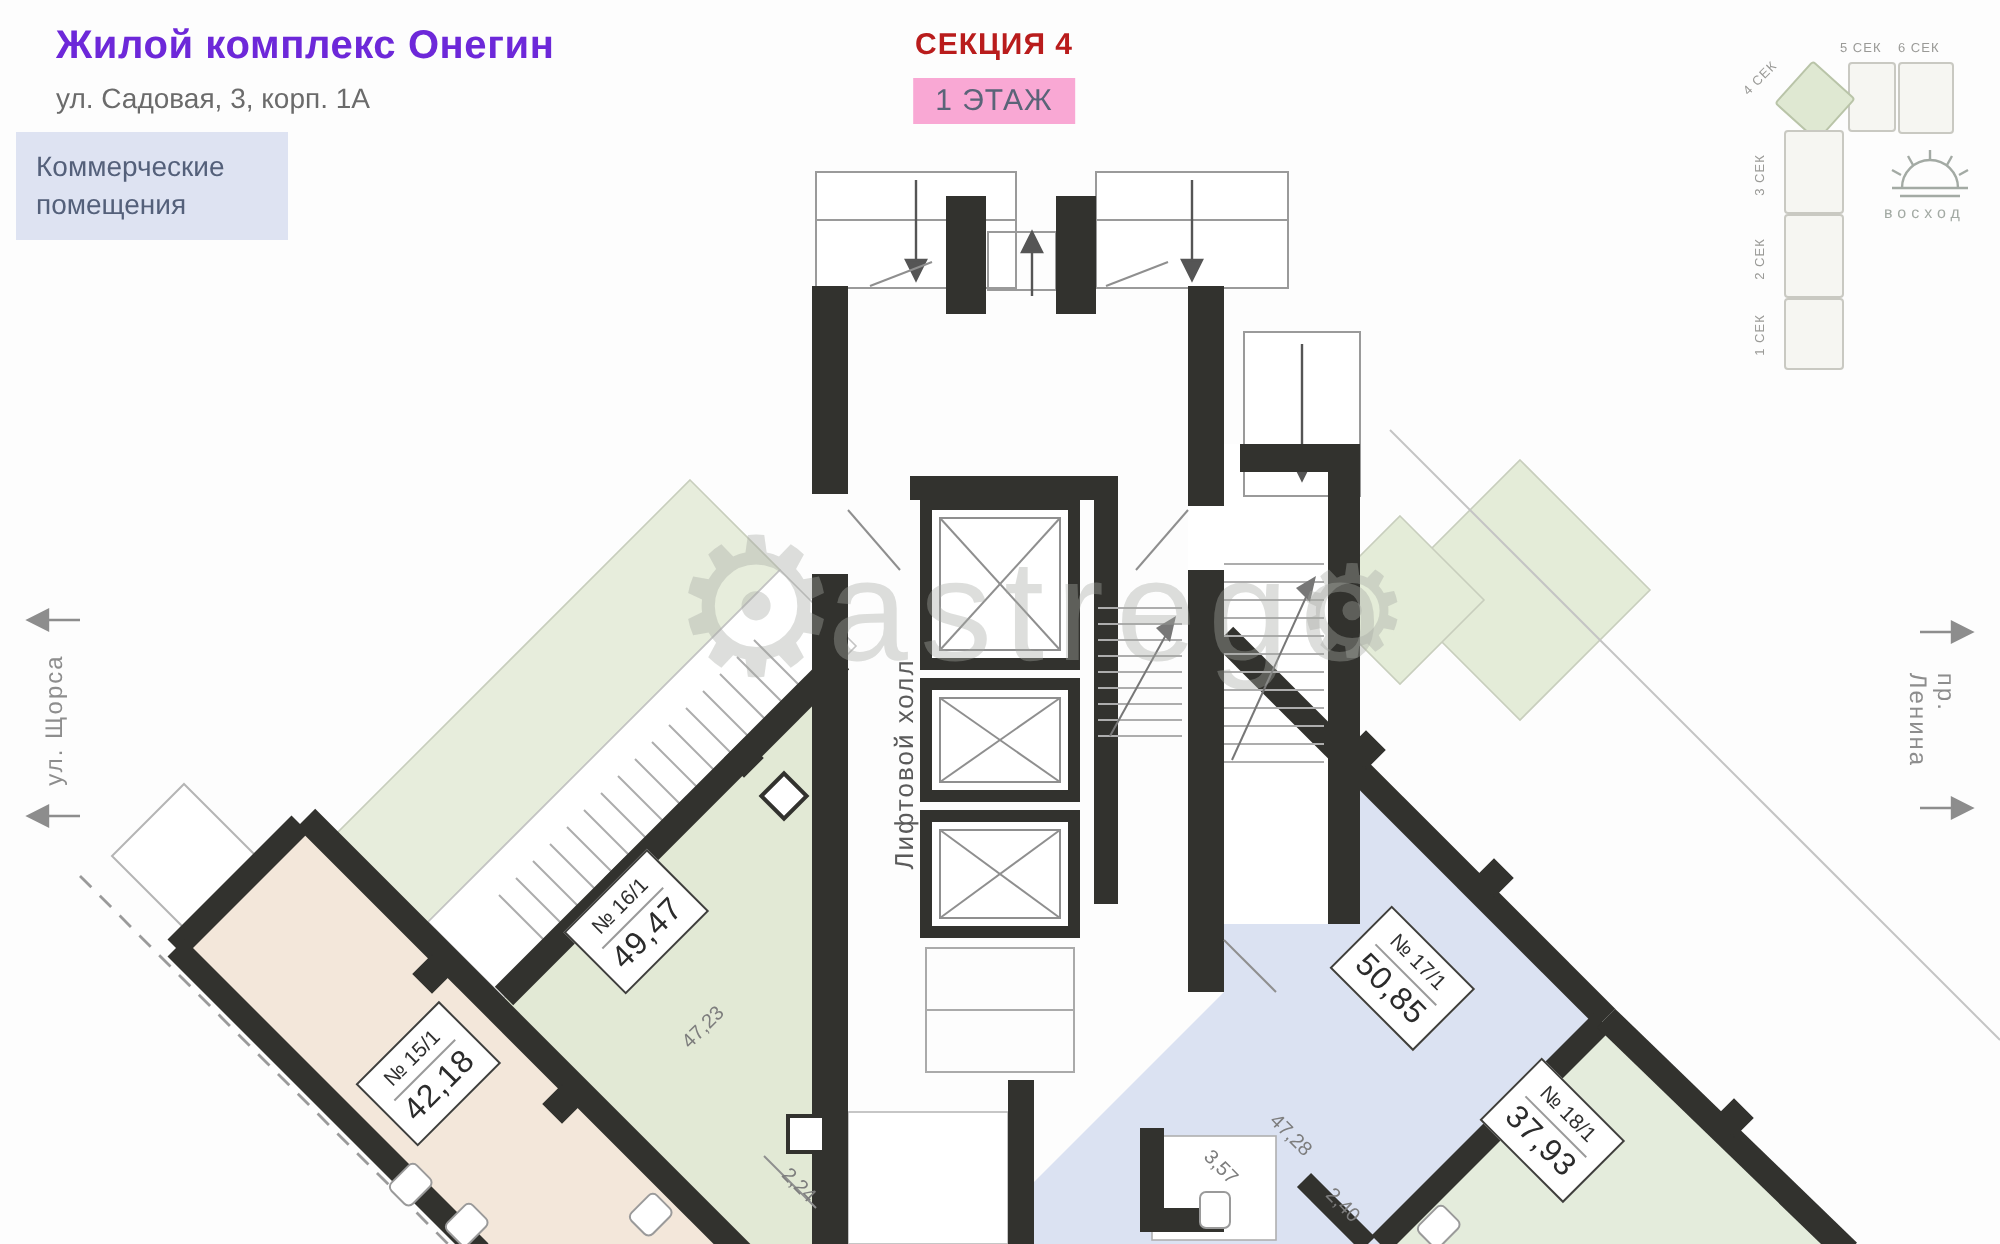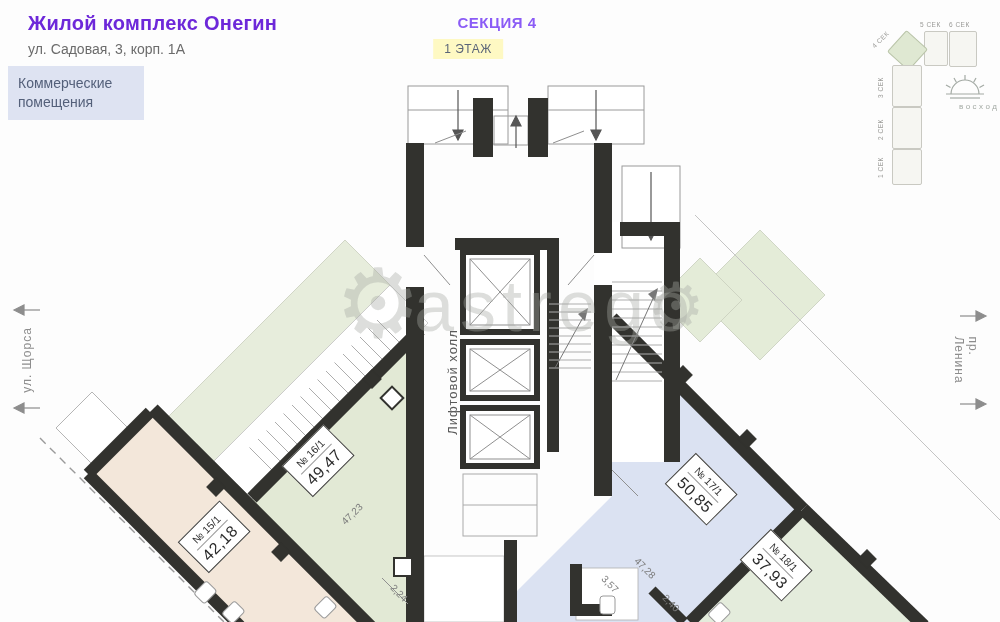--- a/index.html
+++ b/index.html
@@ -8,41 +8,41 @@
   .abs{position:absolute;}
   .ctr{transform:translate(-50%,-50%);}
   #plan-svg{position:absolute;left:0;top:0;z-index:0;}
   .lab{z-index:3;white-space:nowrap;}
   
   .hdr-title{left:28px;top:12px;font-size:20px;font-weight:bold;letter-spacing:.3px;color:#6d28d9;}
   .hdr-sub{left:28px;top:41px;font-size:14px;color:#6b6b6b;}
   .hdr-box{left:8px;top:66px;width:136px;background:#dee3f2;color:#54607a;font-size:14px;
            line-height:1.35;padding:8px 10px;box-sizing:border-box;}
   
-  .sec-title{left:497px;top:14px;transform:translateX(-50%);font-size:15px;font-weight:bold;color:#8b5cf6;letter-spacing:.5px;}
-  .sec-badge{left:468px;top:39px;transform:translateX(-50%);background:#fef9c3;color:#5a6478;
-             font-size:12px;padding:3px 11px;letter-spacing:.5px;}
+  .sec-title{left:497px;top:14px;transform:translateX(-50%);font-size:15px;font-weight:bold;color:#b91c1c;letter-spacing:.5px;}
+  .sec-badge{left:497px;top:39px;transform:translateX(-50%);background:#f9a8d4;color:#5a6478;
+             font-size:15px;padding:3px 11px;letter-spacing:.5px;}
   
   .apt{background:#fff;border:1.5px solid #3f3f3c;text-align:center;padding:3px 7px;z-index:3;}
   .apt .no{font-size:10.5px;color:#2f2f2f;border-bottom:1px solid #9a9a9a;padding:1px 2px 2px;}
   .apt .ar{font-size:16px;color:#2b2b2b;padding-top:2px;letter-spacing:.5px;}
   .rotl{transform:translate(-50%,-50%) rotate(-45deg);}
   .rotr{transform:translate(-50%,-50%) rotate(45deg);}
   .dim{font-size:10px;color:#7d7d7d;z-index:3;}
   .vtxt{font-size:13px;color:#5a5a5a;letter-spacing:1px;z-index:3;}
   .street{font-size:12px;color:#8d8d8d;letter-spacing:1px;z-index:3;}
   
   .wm{z-index:2;color:rgba(165,168,163,0.38);pointer-events:none;}
   .wm-text{left:555px;top:306px;font-size:72px;letter-spacing:6px;}
   .wm-gear1{left:378px;top:304px;font-size:96px;}
   .wm-gear2{left:676px;top:306px;font-size:64px;}
   
   .mm-blk{position:absolute;background:#f6f6f2;border:1px solid #c9c9c2;border-radius:2px;}
   .mm-lbl{position:absolute;font-size:6.5px;color:#9a9a97;letter-spacing:.5px;white-space:nowrap;}
-  .mm-logo-txt{position:absolute;font-size:8px;color:#a3aaa4;letter-spacing:2.5px;margin-left:17px;}
+  .mm-logo-txt{position:absolute;font-size:8px;color:#a3aaa4;letter-spacing:2.5px;}
 </style>
 </head>
 <body>
 
 <svg id="plan-svg" width="1000" height="622" viewBox="0 0 1000 622">
 
   <g>
     <polygon points="345,240 390,285 160,515 115,470" stroke="#c8cebd" stroke-width="0.8" fill="#e7eddc"></polygon>
     <polygon points="92,392 128,428 92,464 56,428" fill="#ffffff" stroke="#b5b5b5" stroke-width="1"></polygon>
     <polygon points="390,285 428,323 252,499 214,461" fill="#ffffff" stroke="#c4c4c4" stroke-width="0.8"></polygon>

